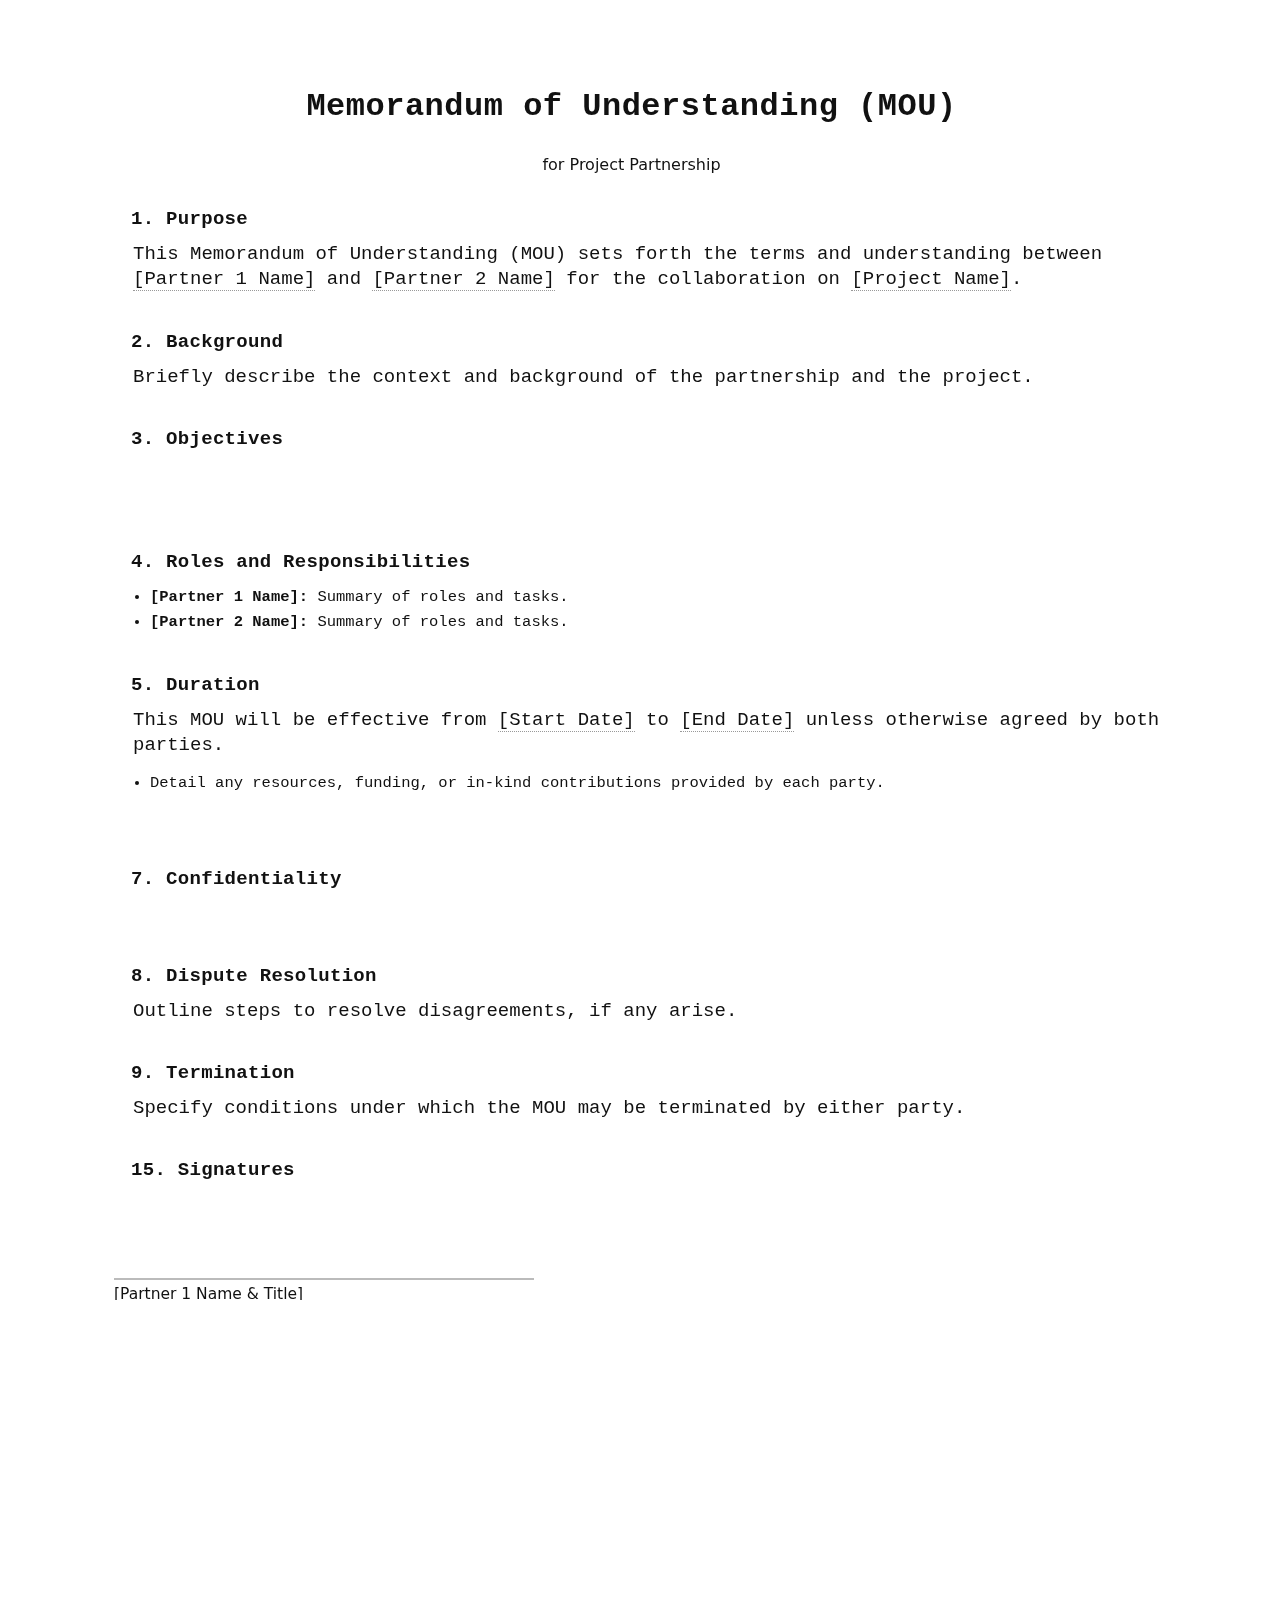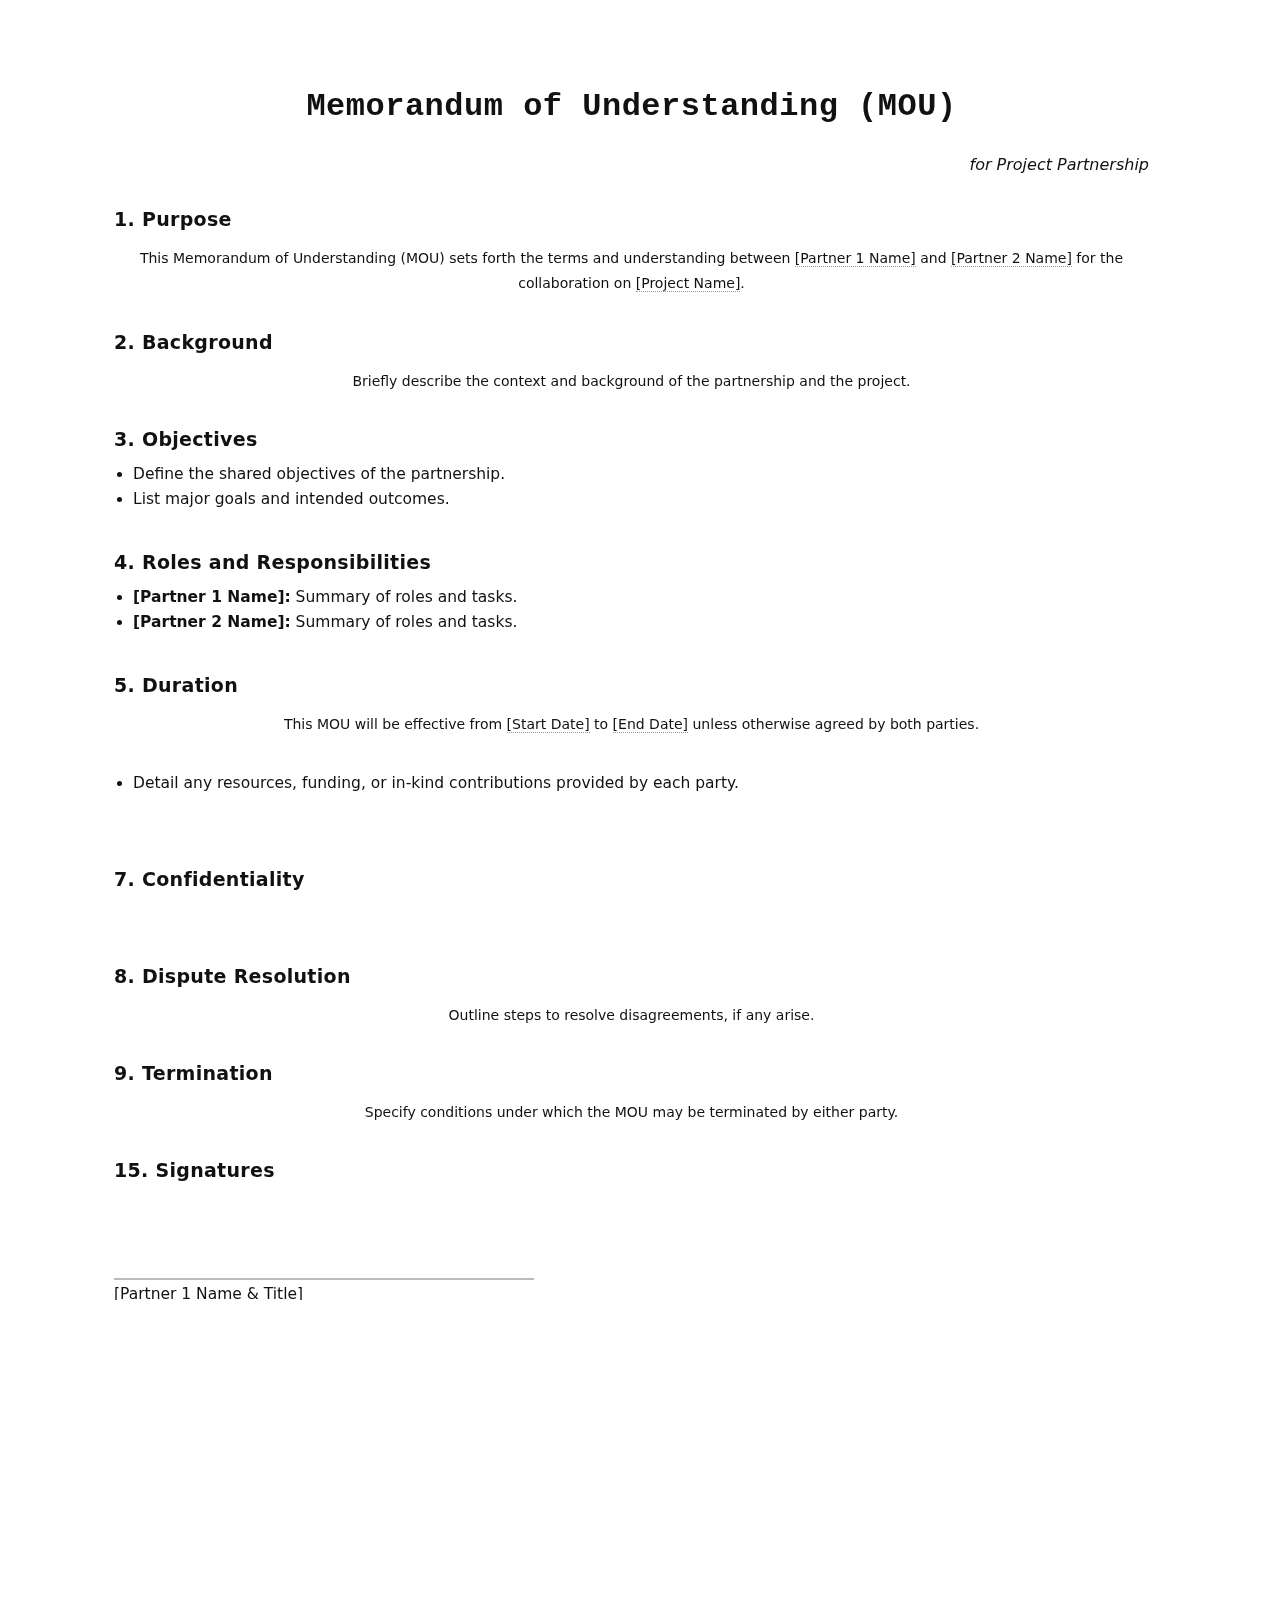--- a/index.html
+++ b/index.html
@@ -7,26 +7,26 @@
     width: 1263px; height: 1618px; overflow: hidden; position: relative;
     font-family: "DejaVu Sans", "Liberation Sans", sans-serif;
     color: #111;
   }
   .page { position: absolute; left: 114px; top: 0; width: 1035px; }
   .title {
     position: absolute; left: 0; width: 1035px; top: 88px; text-align: center;
     font-size: 32px; font-weight: bold; letter-spacing: 0.5px; margin: 0; font-family: Liberation Mono, monospace;
   }
   .subtitle {
-    position: absolute; left: 0; width: 1035px; top: 155px; text-align: right;
-    font-size: 16px; font-style: italic; margin: 0;
+    position: absolute; left: 0; width: 1035px; top: 155px; text-align: center;
+    font-size: 16px; margin: 0;
   }
-  .section { position: absolute; left: 0; width: 1035px; }
+  .section { position: absolute; left: 17px; width: 1035px; font-family: Liberation Mono, monospace; }
   h2 { font-size: 19px; font-weight: bold; margin: 0 0 12px 0; letter-spacing: 0.3px; }
-  p { font-size: 14px; line-height: 25px; margin: 16px; text-align: center; }
+  p { font-size: 19px; line-height: 25px; margin: 2px; }
   ul { margin: 0; padding-left: 19px; font-size: 15.5px; line-height: 25px; }
   li { padding-left: 0; }
   .ph { border-bottom: 1px dotted #999; }
   .sigwrap { position: absolute; left: 0; top: 1278px; width: 420px; height: 22px; overflow: hidden; }
   .sigline { border-top: 2px solid #bbb; width: 420px; }
   .siglabel { font-size: 15.5px; margin-top: 5px; line-height: 18px; }
 </style>
 </head>
 <body>
 
@@ -39,24 +39,20 @@
     <p><span>This Memorandum of Understanding (MOU) sets forth the terms and understanding between </span><span class="ph">[Partner 1 Name]</span><span> and </span><span class="ph">[Partner 2 Name]</span><span> for the collaboration on </span><span class="ph">[Project Name]</span><span>.</span></p>
   </div>
 
   <div class="section" style="top:331px">
     <h2>2. Background</h2>
     <p>Briefly describe the context and background of the partnership and the project.</p>
   </div>
 
   <div class="section" style="top:428px">
     <h2>3. Objectives</h2>
-    <ul>
-      <li>Define the shared objectives of the partnership.</li>
-      <li>List major goals and intended outcomes.</li>
-    </ul>
   </div>
 
   <div class="section" style="top:551px">
     <h2>4. Roles and Responsibilities</h2>
     <ul>
       <li><b>[Partner 1 Name]:</b><span> Summary of roles and tasks.</span></li>
       <li><b>[Partner 2 Name]:</b><span> Summary of roles and tasks.</span></li>
     </ul>
   </div>
 

